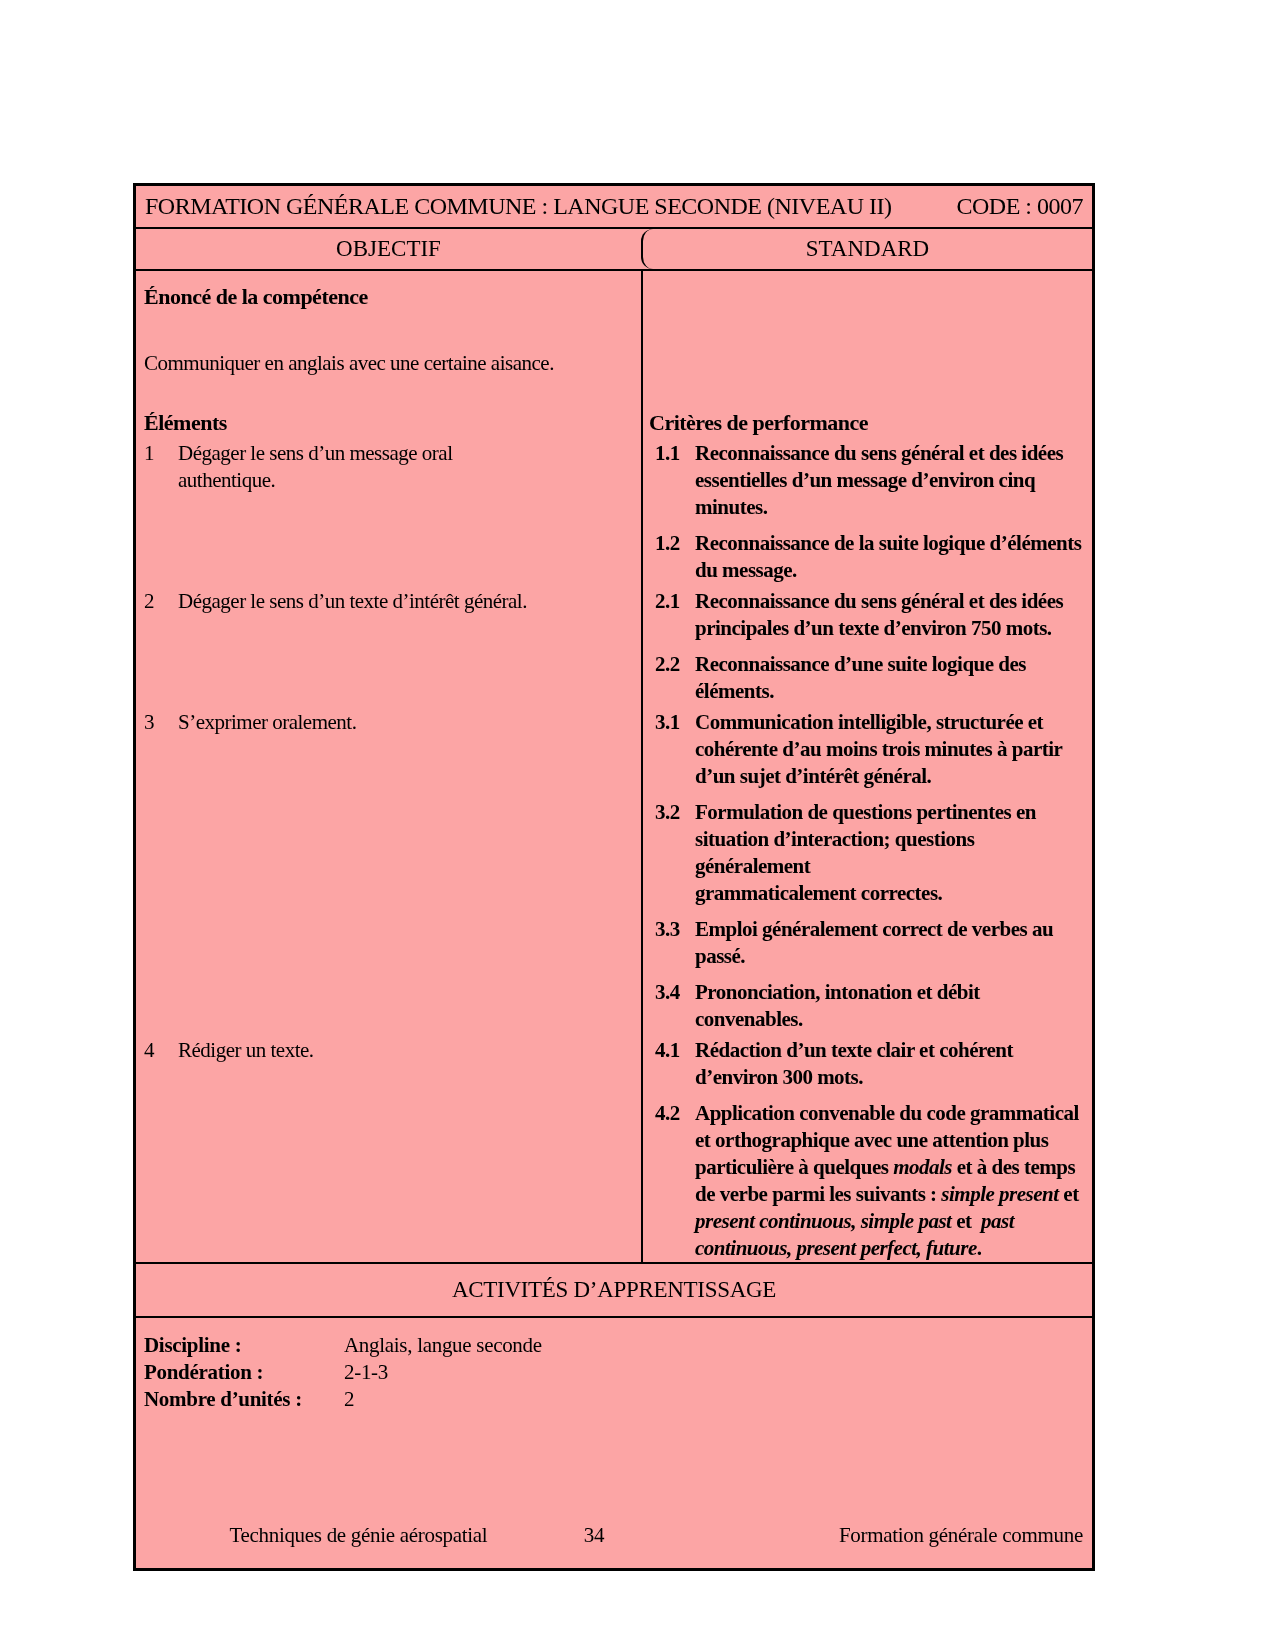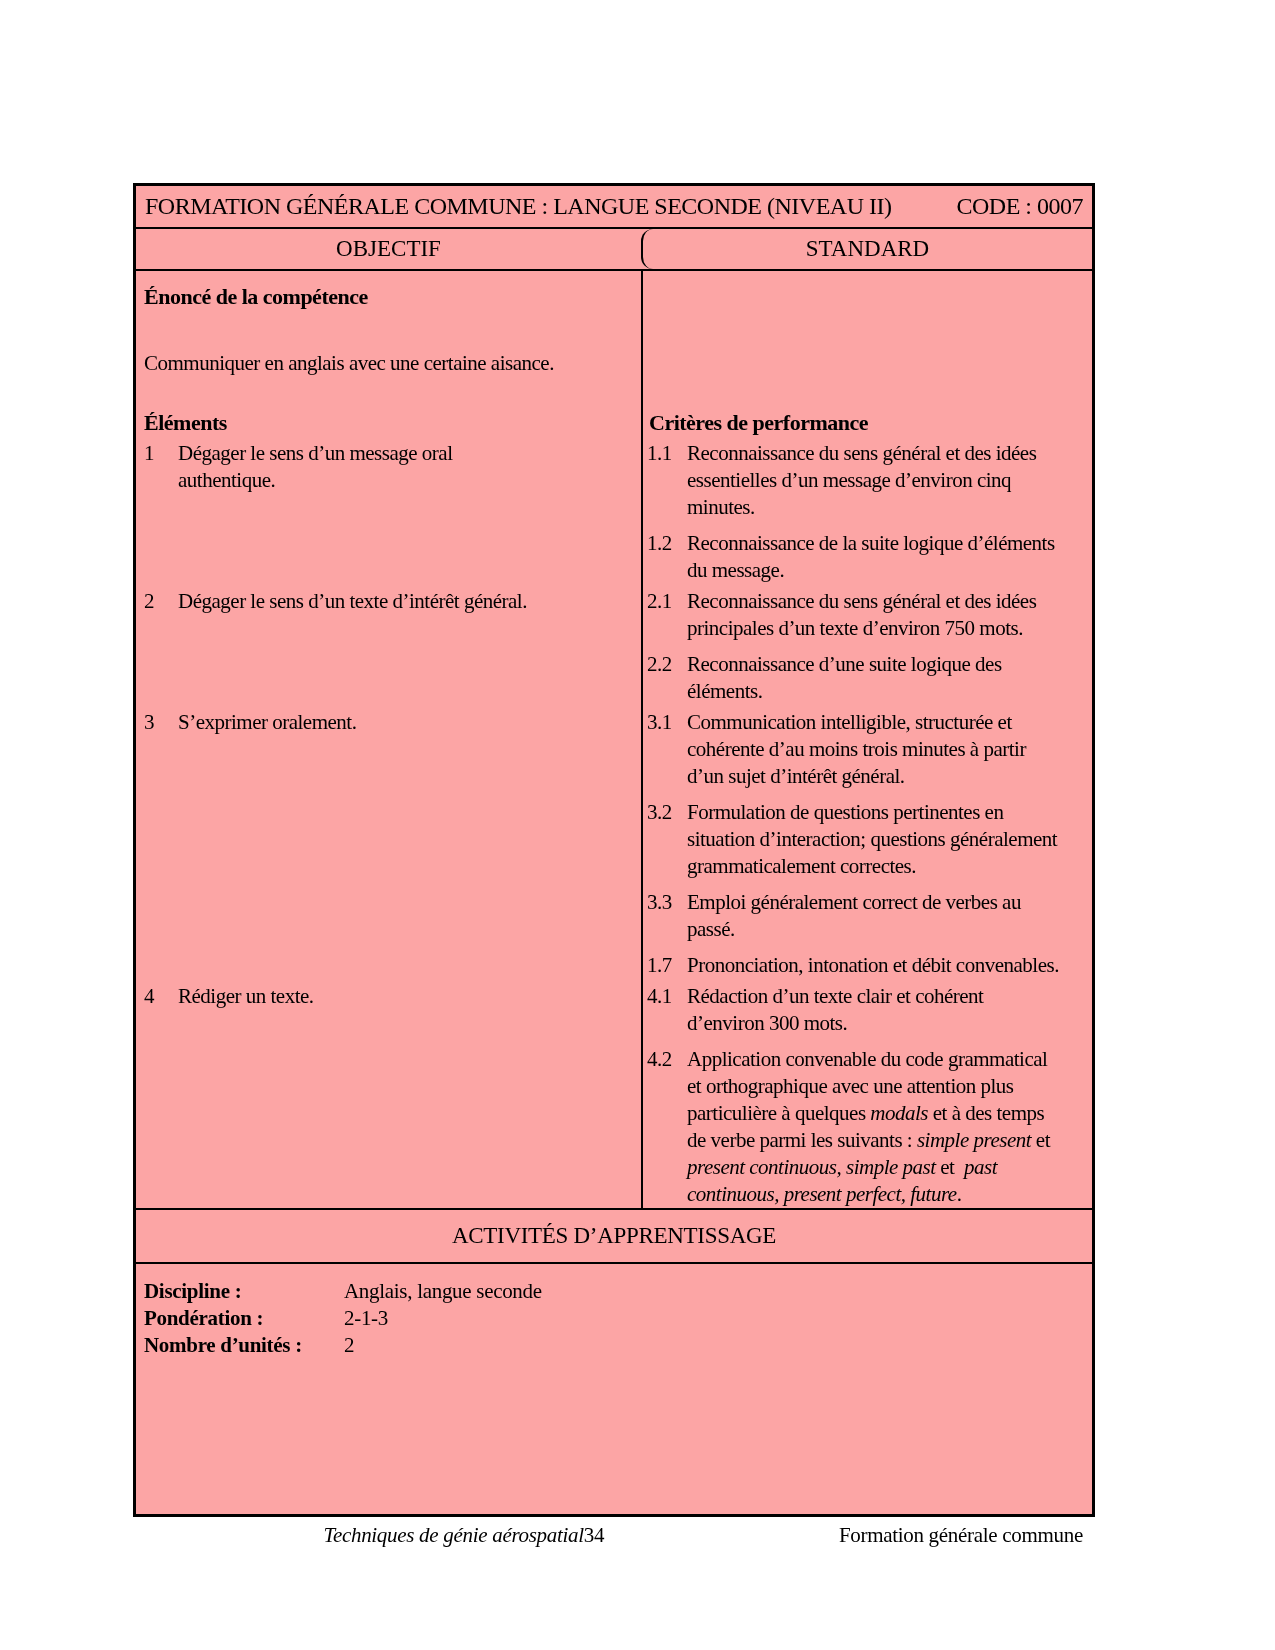--- a/index.html
+++ b/index.html
@@ -27,37 +27,37 @@
   .enonce-h{font-weight:bold;font-size:22px;}
   .enonce-p{margin-top:40px;}
   .elements-h{font-weight:bold;font-size:22px;margin-top:32px;}
   .intro-right{display:flex;flex-direction:column;justify-content:flex-end;padding:0 0 0 6px;}
   .criteres-h{font-weight:bold;font-size:22px;}
 
   .el{display:flex;padding:4px 2px 0 8px;}
   .el .n{width:34px;flex:none;}
   .el .t{white-space:pre-wrap;}
 
-  .grp{padding:4px 0 0 4px;}
+  .grp{padding:4px 0 0 12px;font-weight:bold;}
   .crit{display:flex;margin-bottom:9px;}
   .crit:last-child{margin-bottom:0;}
   .crit .n{width:40px;flex:none;}
   .crit .t{white-space:pre-wrap;}
   .it{font-style:italic;}
 
   .activities-row{height:52px;display:flex;align-items:center;justify-content:center;
                   font-size:23px;letter-spacing:-0.3px;border-bottom:2px solid #000;}
 
   .bottom-row{height:250px;padding:14px 10px 0 8px;box-sizing:border-box;}
   .field{display:flex;font-size:21px;line-height:27px;letter-spacing:-0.3px;}
   .field .lab{font-weight:bold;width:200px;flex:none;}
 
   .footer{position:absolute;left:133px;top:1523px;width:950px;display:flex;align-items:baseline;
           font-size:21px;letter-spacing:-0.3px;}
-  .footer .fl{flex:1;text-align:right;font-style:italic;}
+  .footer .fl{flex:1;text-align:center;}
   .footer .fc{flex:none;}
   .footer .fr{flex:1;text-align:right;padding-left:28px;}
 </style>
 </head>
 <body>
 
 <div class="page">
 
   <div class="doc-table">
 
@@ -134,21 +134,21 @@
           <span class="t">Formulation de questions pertinentes en
 situation d’interaction; questions généralement
 grammaticalement correctes.</span>
         </div>
         <div class="crit">
           <span class="n">3.3</span>
           <span class="t">Emploi généralement correct de verbes au
 passé.</span>
         </div>
         <div class="crit">
-          <span class="n">1.7</span>
+          <span class="n">3.4</span>
           <span class="t">Prononciation, intonation et débit convenables.</span>
         </div>
       </div>
 
       <div class="cl el">
         <span class="n">4</span>
         <span class="t">Rédiger un texte.</span>
       </div>
       <div class="cr grp">
         <div class="crit">

